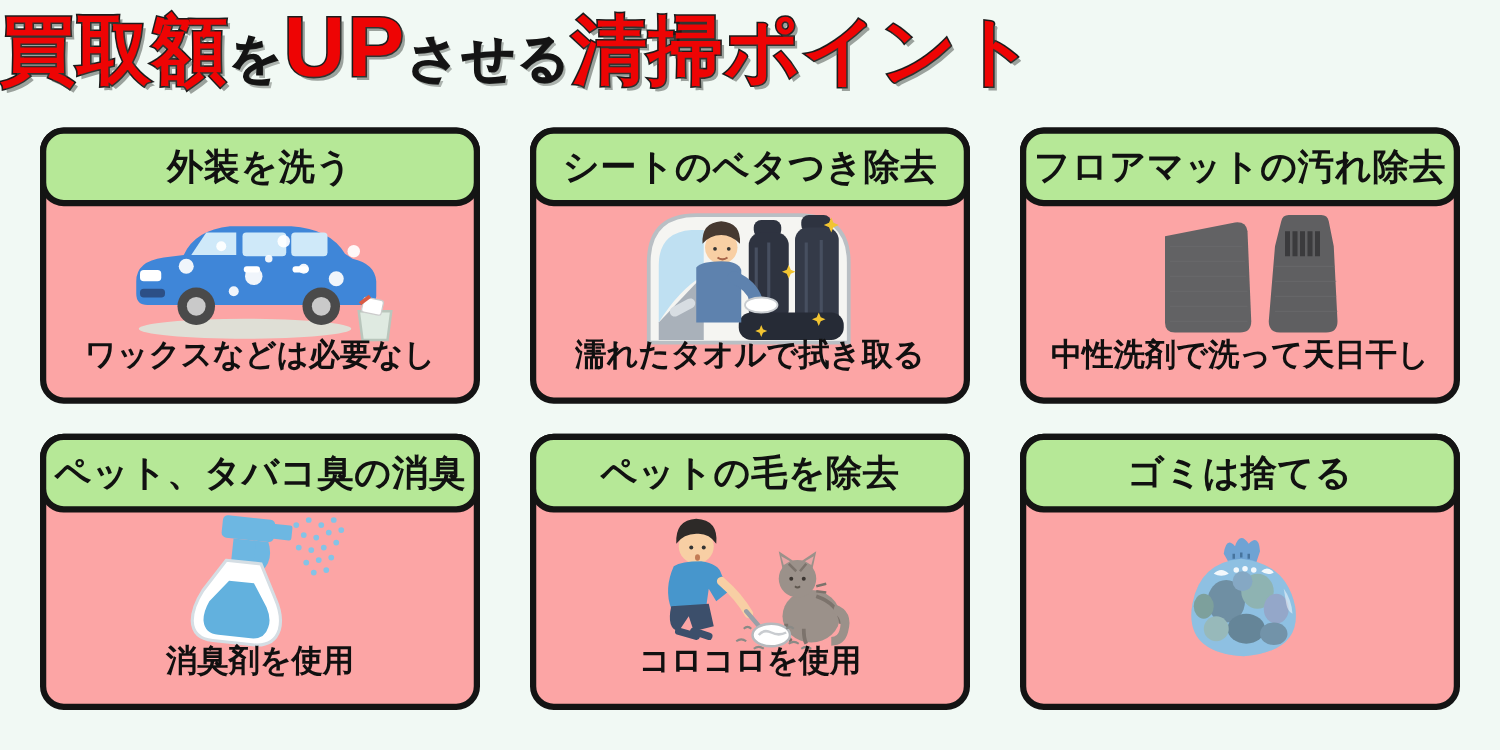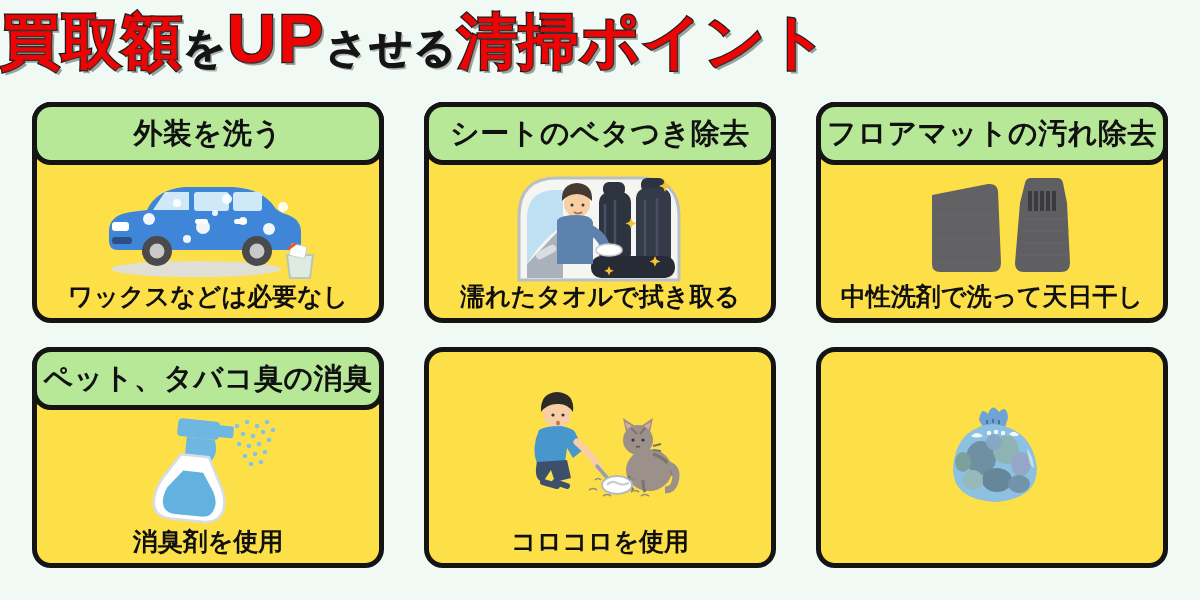--- a/index.html
+++ b/index.html
@@ -31,40 +31,40 @@
   .t-up{font-size:68px;letter-spacing:2px;}
   
   .grid{
     width:1136px;margin:4px auto 0;
     display:grid;
     grid-template-columns:repeat(3,352px);
     grid-auto-rows:221px;
     column-gap:40px;row-gap:24px;
   }
   .card{
-    background:#fde047;
+    background:#fca5a5;
     border:5px solid #141414;
     border-radius:19px;
     box-sizing:border-box;
     display:flex;flex-direction:column;
   }
   .card-header{
     background:#b6e897;
     border:5px solid #141414;
     border-radius:19px;
     margin:-5px -5px 0 -5px;
     height:63px;box-sizing:border-box;
     display:flex;align-items:center;justify-content:center;
     font-size:29px;font-weight:bold;color:#111;
     letter-spacing:0.5px;white-space:nowrap;
   }
   .card-body{
     flex:1;display:flex;flex-direction:column;
     align-items:center;justify-content:flex-end;
-    padding:2px 4px 8px;min-height:0;
+    padding:2px 4px 20px;min-height:0;
   }
   .illu{
     flex:1;display:flex;align-items:center;justify-content:center;
     min-height:0;width:100%;
   }
   .caption{
     font-family:"Liberation Serif","DejaVu Serif",serif;
     font-weight:bold;font-size:25px;color:#101010;
     white-space:nowrap;line-height:1.1;
   }
@@ -213,20 +213,21 @@
             <circle cx="118" cy="50" r="2.3"></circle>
               <circle cx="128" cy="48" r="2.3"></circle>
           </g>
         </svg>
       </div>
       <div class="caption">消臭剤を使用</div>
     </div>
   </div>
 
   <div class="card">
+    <div class="card-header">ペットの毛を除去</div>
     <div class="card-body">
       <div class="illu">
         <svg width="195" height="114" viewBox="0 0 195 114">
           <g>
             <ellipse cx="146" cy="86" rx="23" ry="21" fill="#9b918a"></ellipse>
             <path d="M150,70 Q168,76 170,92" stroke="#7c736c" stroke-width="3" fill="none"></path>
             <circle cx="135" cy="56" r="15" fill="#9b918a"></circle>
             <polygon points="123,48 120,34 132,42" fill="#9b918a"></polygon>
             <polygon points="147,48 150,34 138,42" fill="#9b918a"></polygon>
             <polygon points="124,45 122,38 129,42" fill="#e8a5a5"></polygon>
@@ -262,20 +263,21 @@
               <path d="M92,96 q3,-3 6,0"></path>
               <path d="M126,96 q3,-3 6,0"></path>
           </g>
         </svg>
       </div>
       <div class="caption">コロコロを使用</div>
     </div>
   </div>
 
   <div class="card">
+    <div class="card-header">ゴミは捨てる</div>
     <div class="card-body">
       <div class="illu">
         <svg width="122" height="110" viewBox="0 0 122 110">
           <path d="M48,20 Q50,6 57,14 Q61,2 68,12 Q76,4 77,18 L74,27 L52,27 Z" fill="#6fa3d4"></path>
           <path d="M56,20 v4 M62,19 v4 M68,20 v4" stroke="#47749e" stroke-width="2"></path>
           <path d="M62,24 Q98,28 105,62 Q111,98 64,102 Q16,99 23,60 Q29,27 62,24 Z" fill="#8ec0e2"></path>
           <g>
             <ellipse cx="50" cy="58" rx="15" ry="17" fill="#57666f"></ellipse>
             <ellipse cx="75" cy="50" rx="13" ry="14" fill="#8fa88a"></ellipse>
             <ellipse cx="90" cy="64" rx="10" ry="12" fill="#9a92b4"></ellipse>

